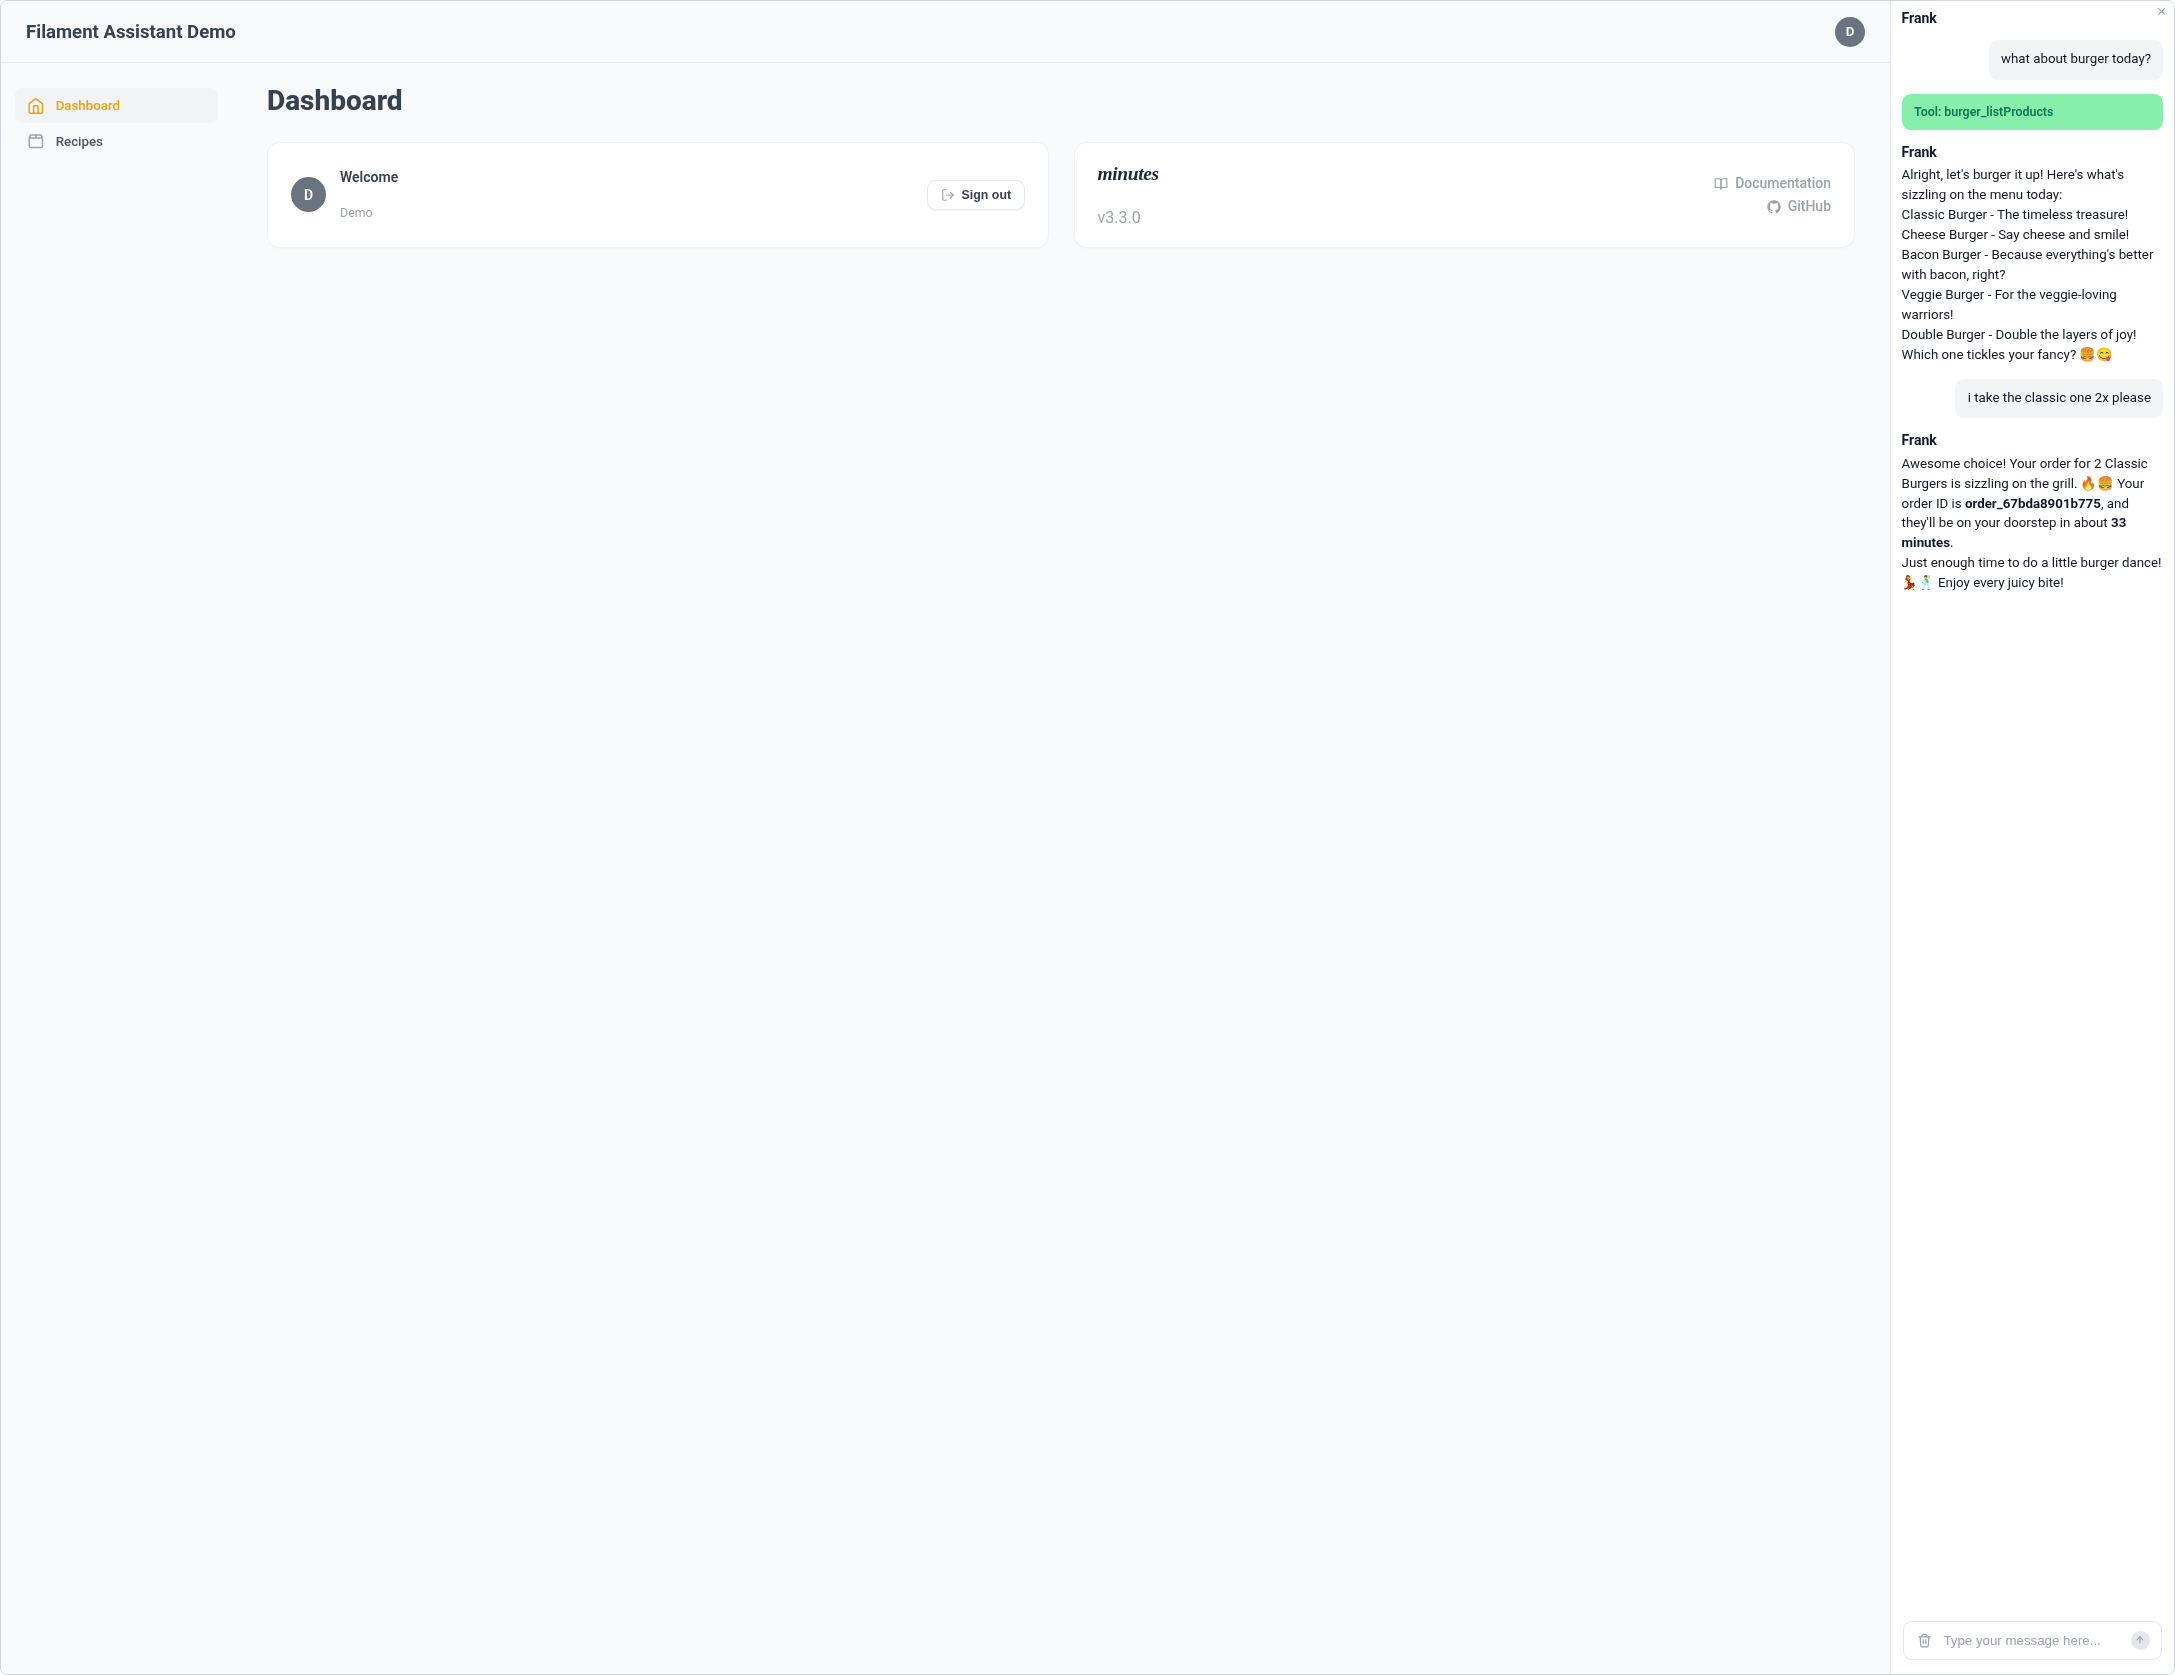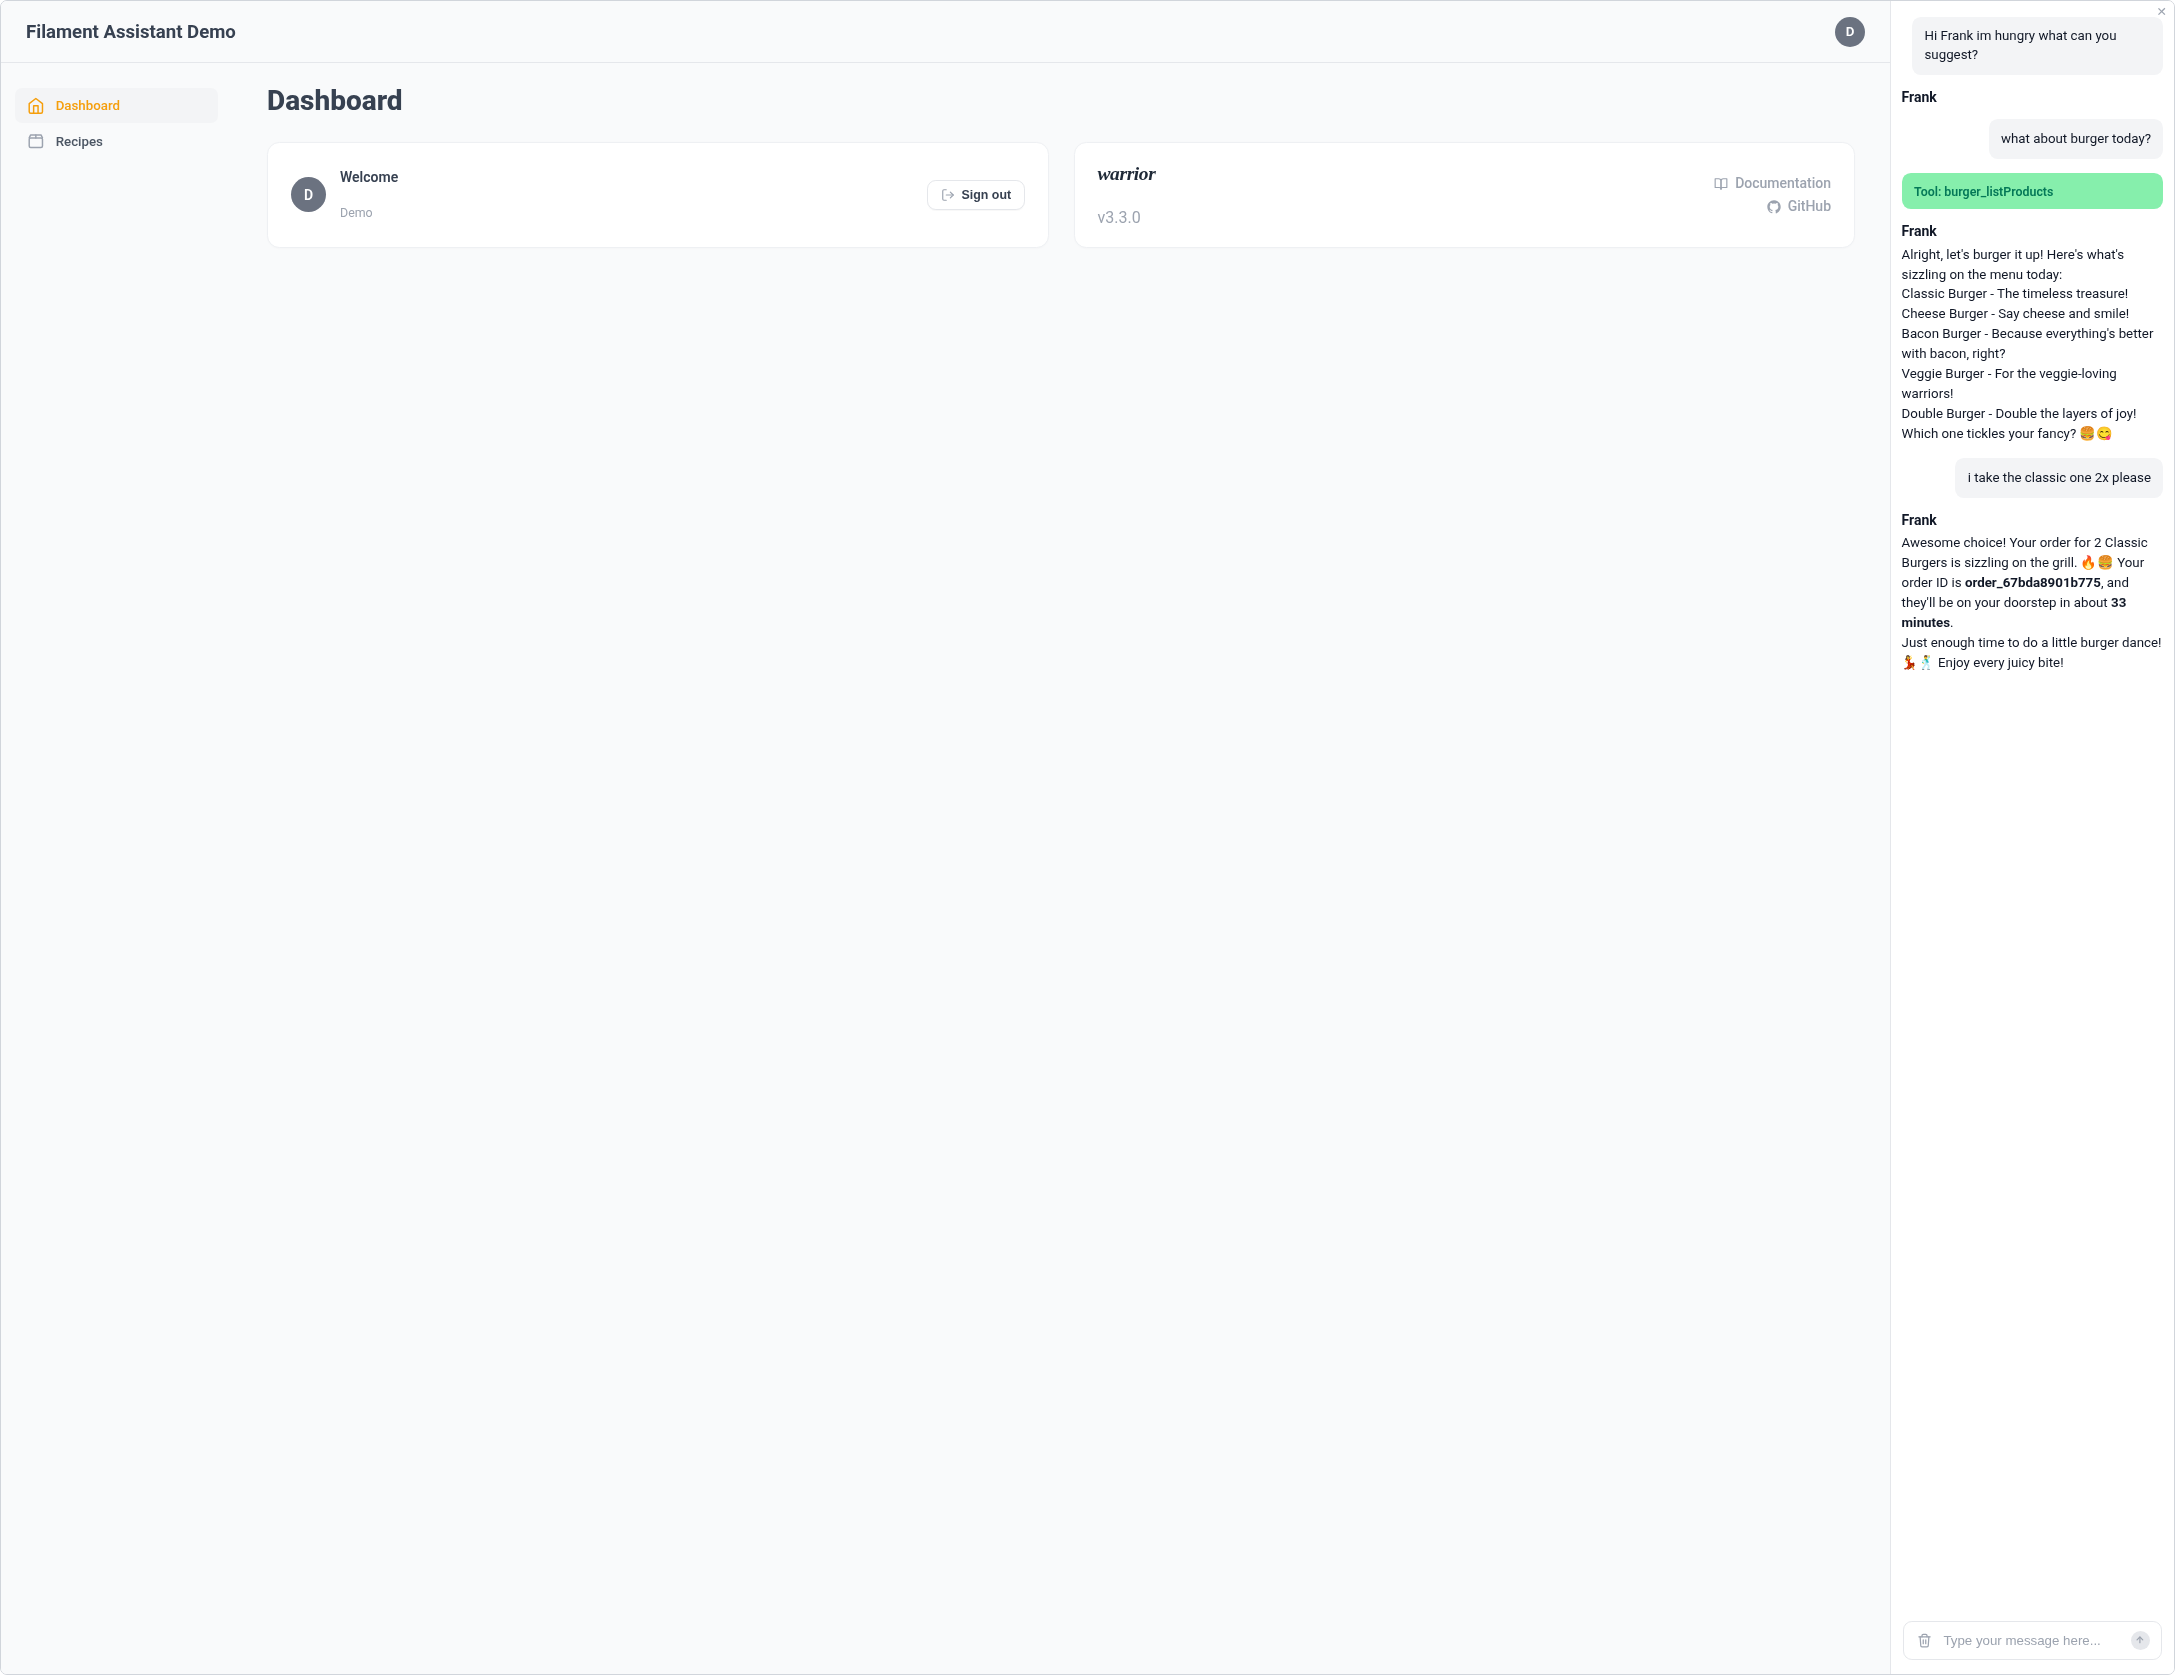--- a/index.html
+++ b/index.html
@@ -234,21 +234,21 @@
                     <polyline points="16 17 21 12 16 7"></polyline>
                     <line x1="21" y1="12" x2="9" y2="12"></line>
                   </svg>
               </span>
               <span>Sign out</span>
             </button>
           </div>
 
           <div class="card">
             <div class="card-left-col">
-              <div class="filament-logo">warrior</div>
+              <div class="filament-logo">minutes</div>
               <div class="filament-ver">v3.3.0</div>
             </div>
             <div class="card-right">
               <div class="link-row">
                 <span>
                   <svg width="14" height="14" viewBox="0 0 24 24" fill="none" stroke="#9ca3af" stroke-width="2" stroke-linecap="round" stroke-linejoin="round">
                       <path d="M2 3h6a4 4 0 0 1 4 4v14a3 3 0 0 0-3-3H2z"></path>
                       <path d="M22 3h-6a4 4 0 0 0-4 4v14a3 3 0 0 1 3-3h7z"></path>
                     </svg>
                 </span>
@@ -265,21 +265,20 @@
             </div>
           </div>
         </div>
       </div>
     </div>
   </div>
 
   <div class="chat">
     <div class="chat-scroll" id="chat-scroll">
       <div class="close-x">✕</div>
-    <div class="bubble-user">Hi Frank im hungry what can you suggest?</div>
         <div class="msg-block">
           <div class="msg-name">Frank</div>
         </div>
         <div class="bubble-user">what about burger today?</div>
         <div class="tool-box">
           <div class="tool-line">Tool: burger_listProducts</div>
         </div>
         <div class="msg-block">
           <div class="msg-name">Frank</div>
           <div class="msg-text">Alright, let's burger it up! Here's what's sizzling on the menu today:<br>Classic Burger - The timeless treasure!<br>Cheese Burger - Say cheese and smile!<br>Bacon Burger - Because everything's better with bacon, right?<br>Veggie Burger - For the veggie-loving warriors!<br>Double Burger - Double the layers of joy!<br>Which one tickles your fancy? 🍔😋</div>

